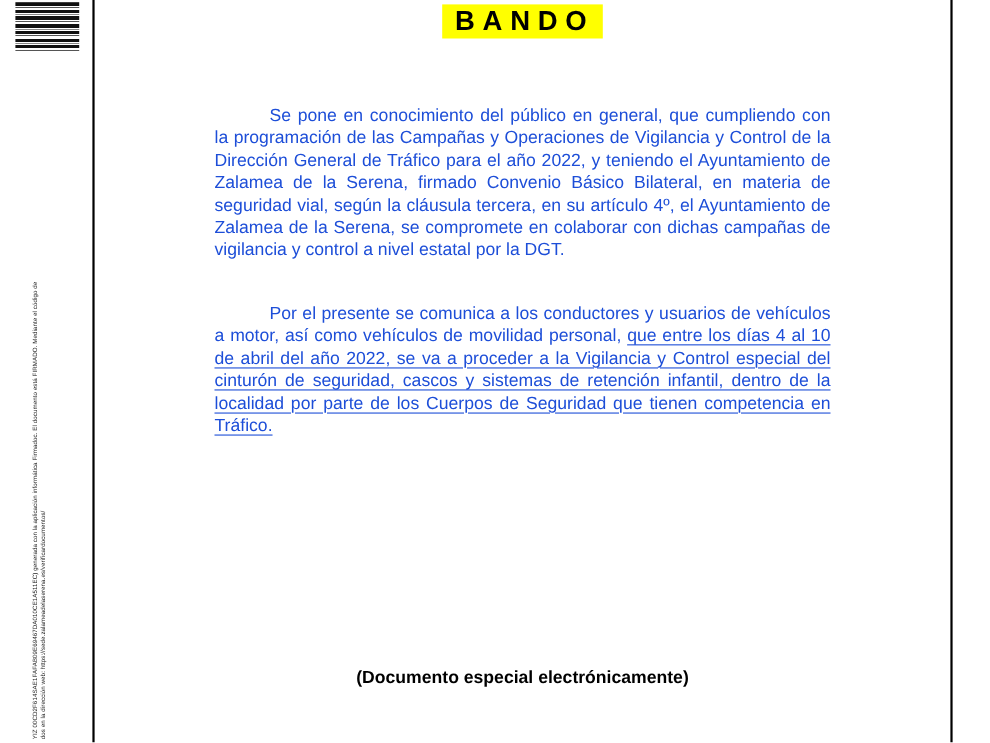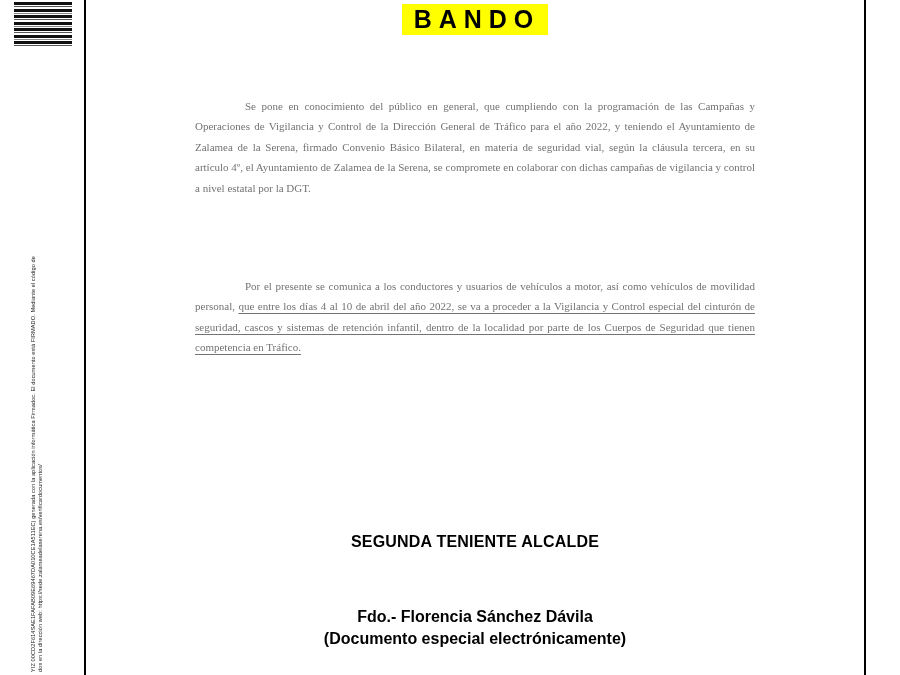--- a/index.html
+++ b/index.html
@@ -130,24 +130,24 @@
     letter-spacing: 7px;
     padding: 2px 8px 3px 12px;
     line-height: 1.05;
   }
 
   .para {
     position: absolute;
     left: 109px;
     width: 560px;
     text-align: justify;
-    font-family: Liberation Serif, serif;
-    font-size: 11px;
+    font-family: Liberation Sans, sans-serif;
+    font-size: 16px;
     line-height: 20.4px;
-    color: #737373;
+    color: #1d4ed8;
   }
   .para .indent { display: inline-block; width: 50px; }
 
   #para-1 { top: 92px; }
   #para-2 { top: 272px; }
 
   .uline {
     text-decoration: underline;
     text-underline-offset: 2.5px;
     text-decoration-thickness: 1px;
@@ -215,21 +215,19 @@
 
     <div class="para" id="para-1">
       <span class="indent"></span><span>Se pone en conocimiento del público en general, que cumpliendo con la programación de las Campañas y Operaciones de Vigilancia y Control de la Dirección General de Tráfico para el año 2022, y teniendo el Ayuntamiento de Zalamea de la Serena, firmado Convenio Básico Bilateral, en materia de seguridad vial, según la cláusula tercera, en su artículo 4º, el Ayuntamiento de Zalamea de la Serena, se compromete en colaborar con dichas campañas de vigilancia y control a nivel estatal por la DGT.</span>
     </div>
 
     <div class="para" id="para-2">
       <span class="indent"></span><span>Por el presente se comunica a los conductores y usuarios de vehículos a motor, así como vehículos de movilidad personal, </span><span class="uline">que entre los días 4 al 10 de abril del año 2022, se va a proceder  a la Vigilancia y Control especial del cinturón de seguridad, cascos y sistemas de retención infantil, dentro de la localidad por parte de los Cuerpos de Seguridad que tienen competencia en Tráfico.</span>
     </div>
 
 
-    <div id="role-line">SEGUNDA TENIENTE ALCALDE</div>
 
     <div id="signature-block">
-      <div>Fdo.- Florencia Sánchez Dávila</div>
       <div>(Documento especial electrónicamente)</div>
     </div>
 
   </div>
 </div>
 
 </body></html>

